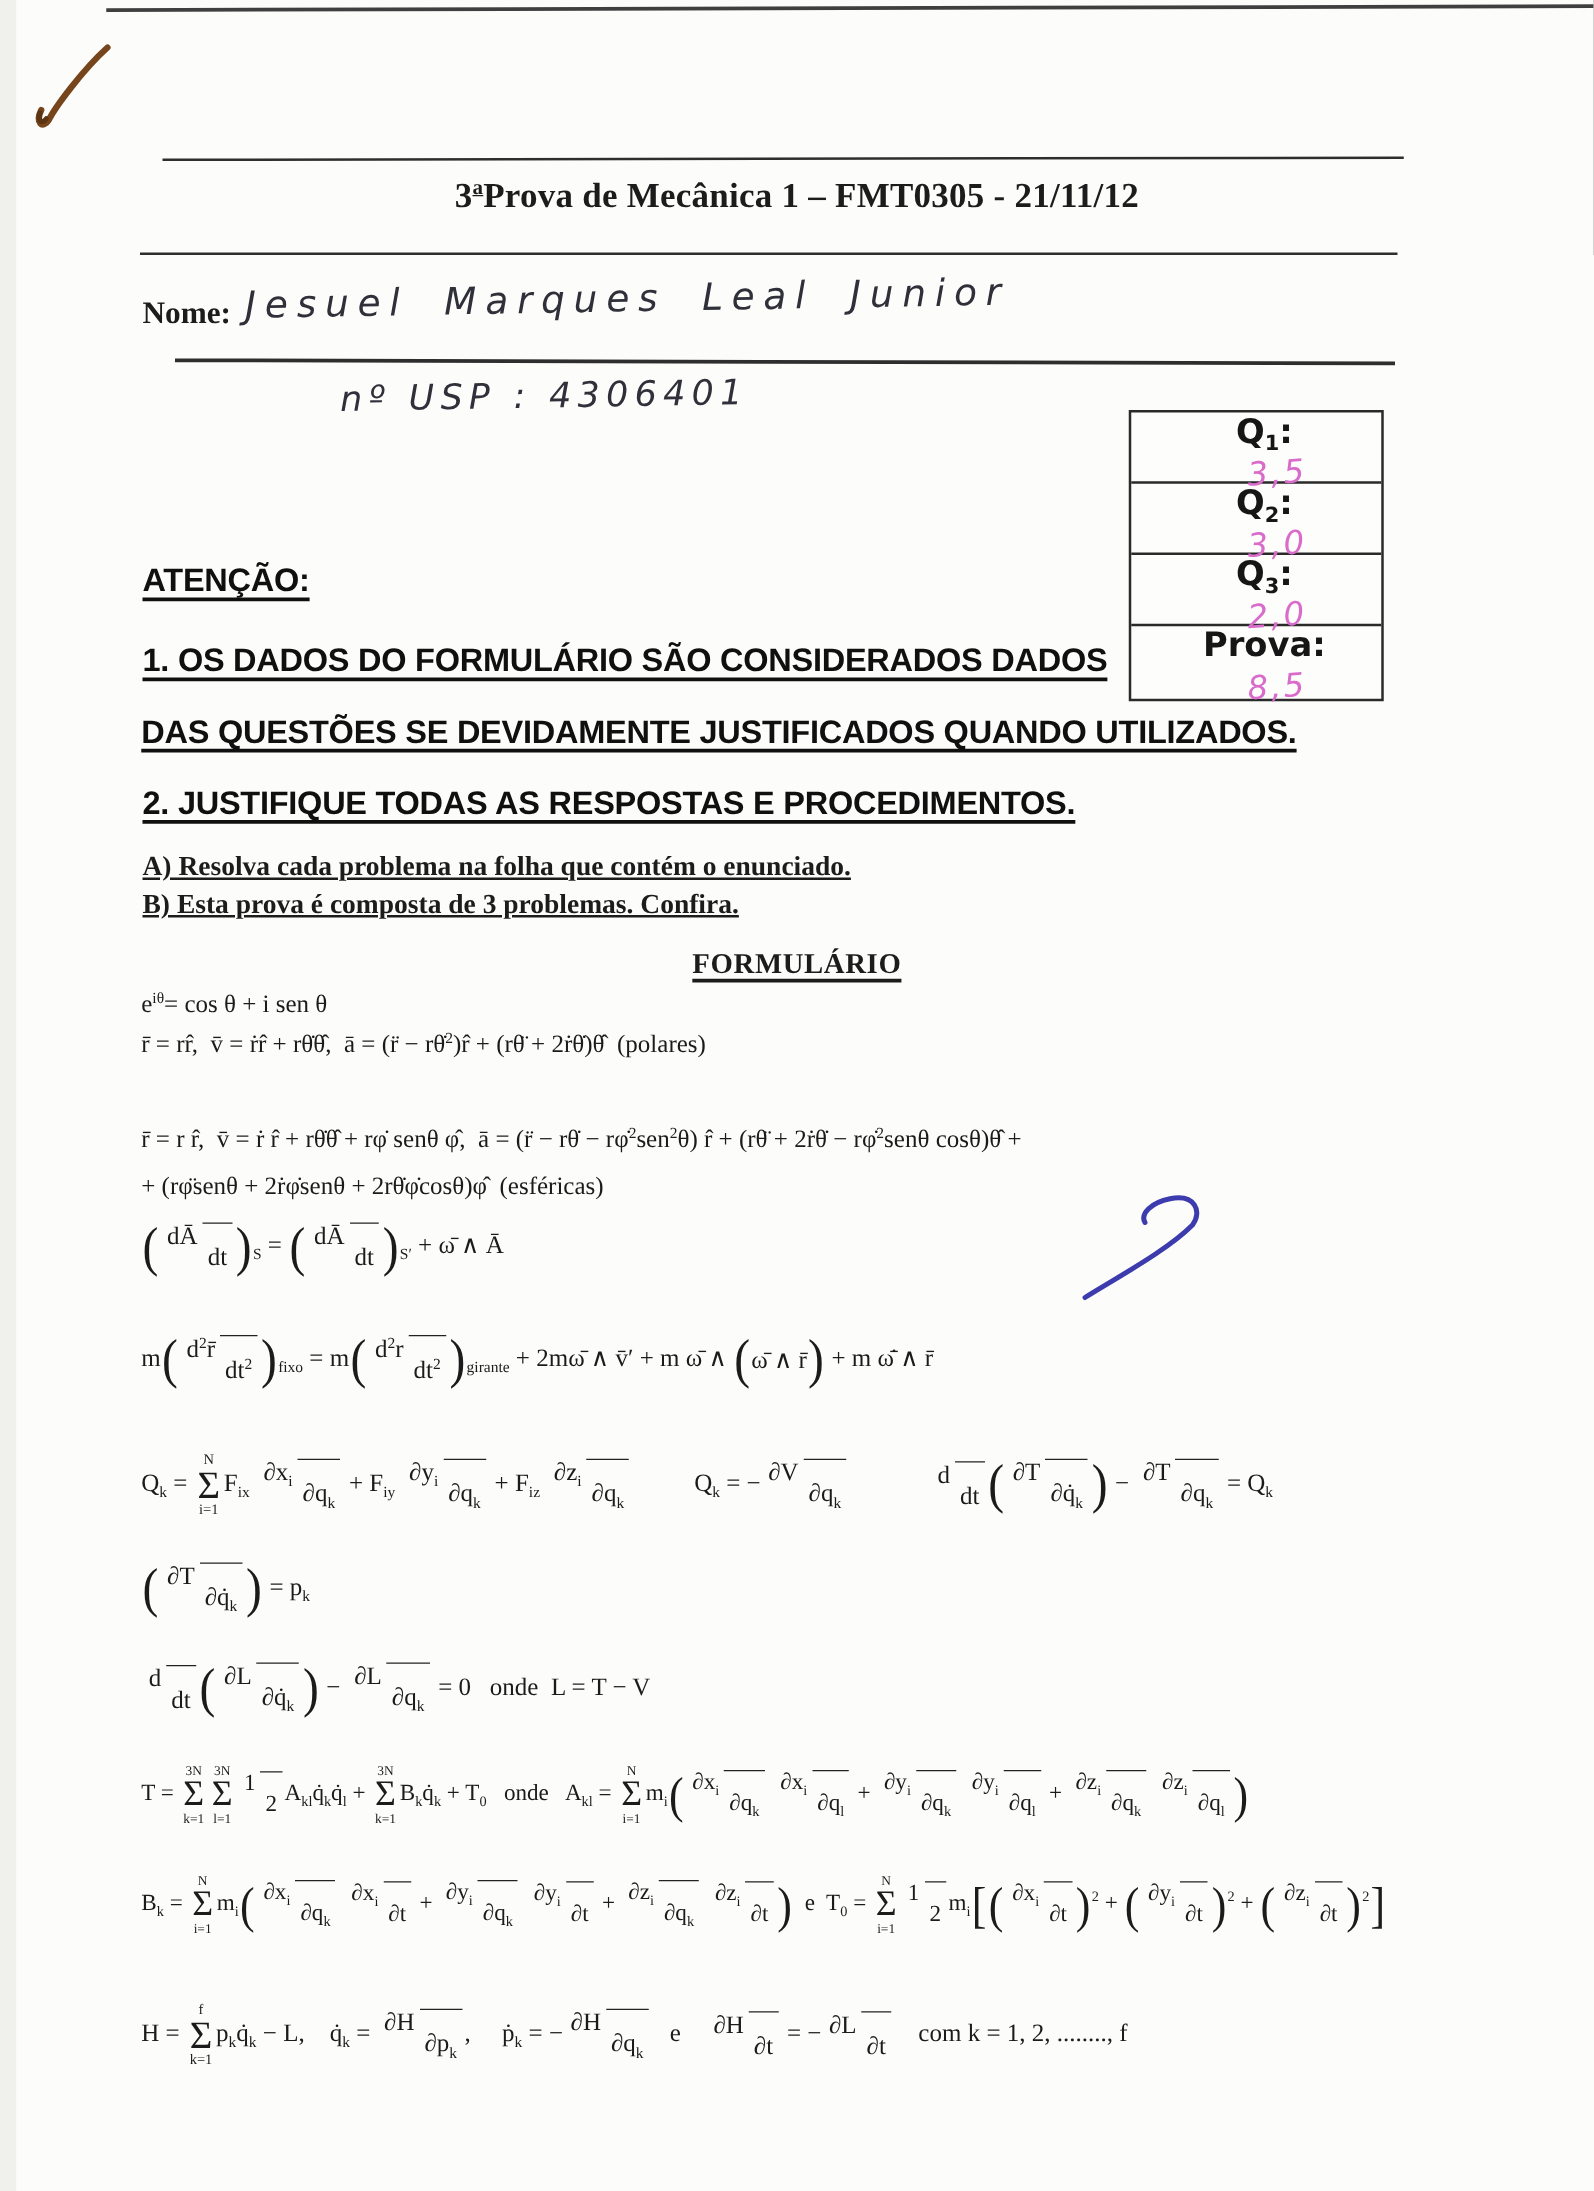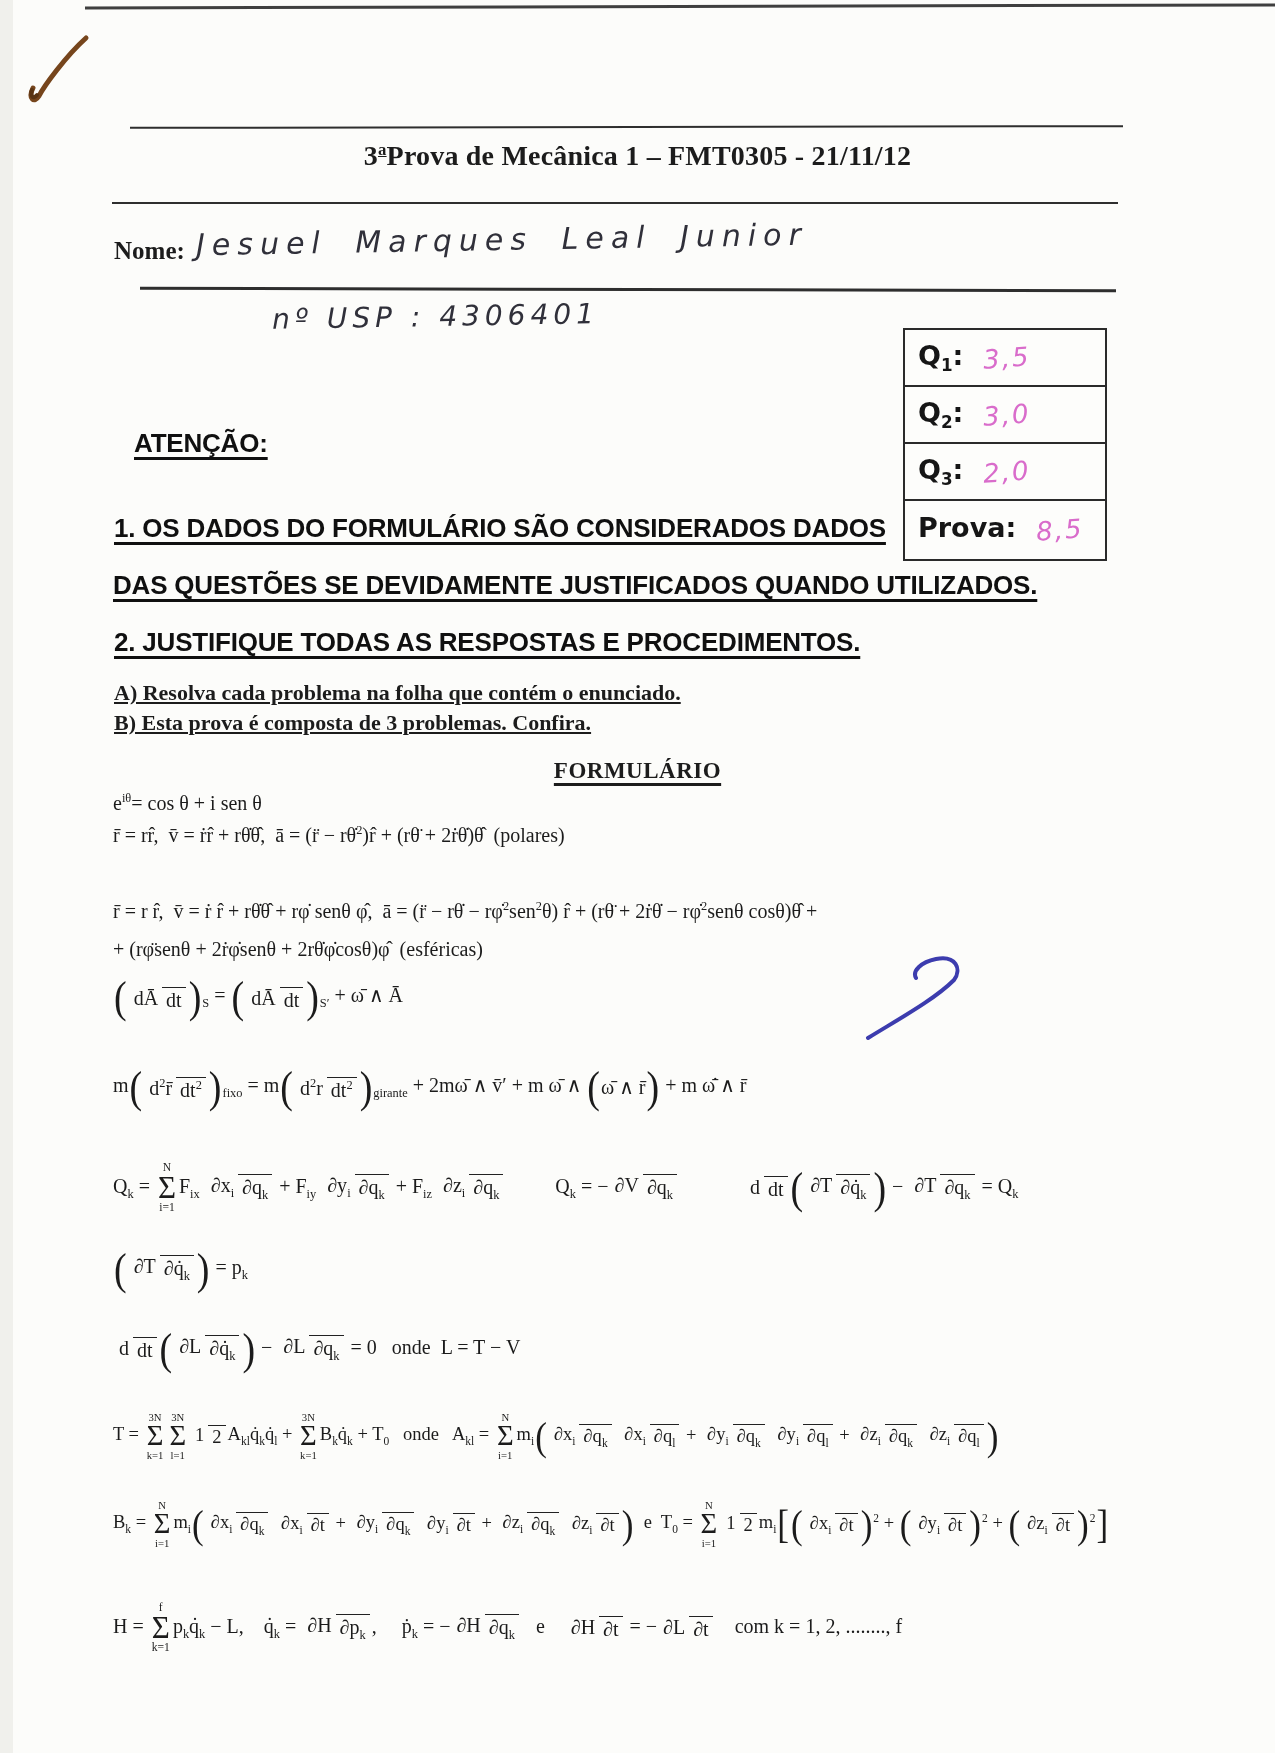--- a/index.html
+++ b/index.html
@@ -19,21 +19,21 @@
 
   .serif-bold { font-family:"Liberation Serif", serif; font-weight:700; }
   .name-label { position:absolute; left:114px; top:237px; font-weight:700; font-size:25px; }
   .hand { font-family:"DejaVu Sans", sans-serif; font-style:italic; color:#30303a; }
   .name-value { position:absolute; left:196px; top:222px; font-size:30px; letter-spacing:7px;
     word-spacing:12px; transform:rotate(-1deg); }
   .usp-value { position:absolute; left:272px; top:300px; font-size:28px; letter-spacing:5px;
     transform:rotate(-1deg); }
 
   .grades { position:absolute; left:903px; top:328px; width:200px; border:2px solid #2a2a2a; background:#fdfdfb; }
-  .grade-row { display:flex; align-items:center; height:55px; border-bottom:2px solid #2a2a2a; padding-left:13px; }
+  .grade-row { display:flex; align-items:center; height:55px; border-bottom:2px solid #2a2a2a; padding-left:13px;flex-direction:column; }
   .grade-row:last-child { border-bottom:none; height:58px; }
   .grade-label { font-family:"DejaVu Sans", sans-serif; font-weight:700; font-size:27px; color:#161616; }
   .grade-label sub { font-size:0.62em; }
   .grade-value { font-family:"DejaVu Sans", sans-serif; font-style:italic; font-size:26px;
     color:var(--grade-ink, #d96ccb); margin-left:20px; letter-spacing:2px; transform:rotate(-4deg); }
 
   .sans-head { font-family:"Liberation Sans", sans-serif; font-weight:700; font-size:26px;
     color:#101010; letter-spacing:-0.2px; text-decoration:underline;
     text-decoration-thickness:2.5px; text-underline-offset:5px; }
 
@@ -44,21 +44,21 @@
     font-weight:700; font-size:23px; letter-spacing:0.5px; text-decoration:underline;
     text-decoration-thickness:2.5px; text-underline-offset:5px; }
 
   .mathline { position:absolute; left:113px; white-space:pre; font-size:20px; line-height:1.3; color:#1b1b1b; }
   .mathline.small { font-size:18.5px; }
   .mathline sup { font-size:0.62em; }
   .mathline sub { font-size:0.62em; }
 
   .frac { display:inline-flex; flex-direction:row; text-align:center; vertical-align:middle; margin:0 2px; }
   .frac .num { padding:0 4px 1px 4px; line-height:1.1; }
-  .frac .den { border-top:1.4px solid #222; padding:1px 4px 0 4px; line-height:1.1; }
+  .frac .den { border-top:1.4px solid #222; padding:16px 4px 0 4px; line-height:1.1; }
 
   .sum { display:inline-flex; flex-direction:column; align-items:center; vertical-align:middle;
     line-height:1; margin:0 3px; }
   .sum .lim { font-size:0.58em; line-height:1; }
   .sum .sig { font-size:1.55em; line-height:0.9; margin:0px 0 1px 0; }
 
   .grp { display:inline-flex; align-items:center; vertical-align:middle; }
   .grp > .fence { font-size:1.9em; font-weight:300; transform:scaleY(1.15); padding:0 1px; line-height:1; }
   .grp > .grpc { display:inline-block; }
 
@@ -102,21 +102,21 @@
     <div class="grade-row">
       <span class="grade-label"><span>Q</span><sub>3</sub><span>:</span></span>
       <span class="grade-value">2,0</span>
     </div>
     <div class="grade-row">
       <span class="grade-label"><span>Prova</span><sub></sub><span>:</span></span>
       <span class="grade-value">8,5</span>
     </div>
   </div>
 
-  <div class="abs sans-head" style="left:114px; top:428px;margin-left:20px;">ATENÇÃO:</div>
+  <div class="abs sans-head" style="left:114px; top:449px;">ATENÇÃO:</div>
   <div class="abs sans-head" style="left:114px; top:513px;">1. OS DADOS DO FORMULÁRIO SÃO CONSIDERADOS DADOS</div>
   <div class="abs sans-head" style="left:113px; top:570px;">DAS QUESTÕES SE DEVIDAMENTE JUSTIFICADOS QUANDO UTILIZADOS.</div>
   <div class="abs sans-head" style="left:114px; top:627px;">2. JUSTIFIQUE TODAS AS RESPOSTAS E PROCEDIMENTOS.</div>
 
   <div class="note-line" style="top:680px;">A) Resolva cada problema na folha que contém o enunciado.</div>
   <div class="note-line" style="top:710px;">B) Esta prova é composta de 3 problemas. Confira.</div>
 
   <div class="form-head">FORMULÁRIO</div>
 
   <div class="mathline" style="top:790px;">e<sup>iθ</sup>= cos θ + i sen θ</div>

